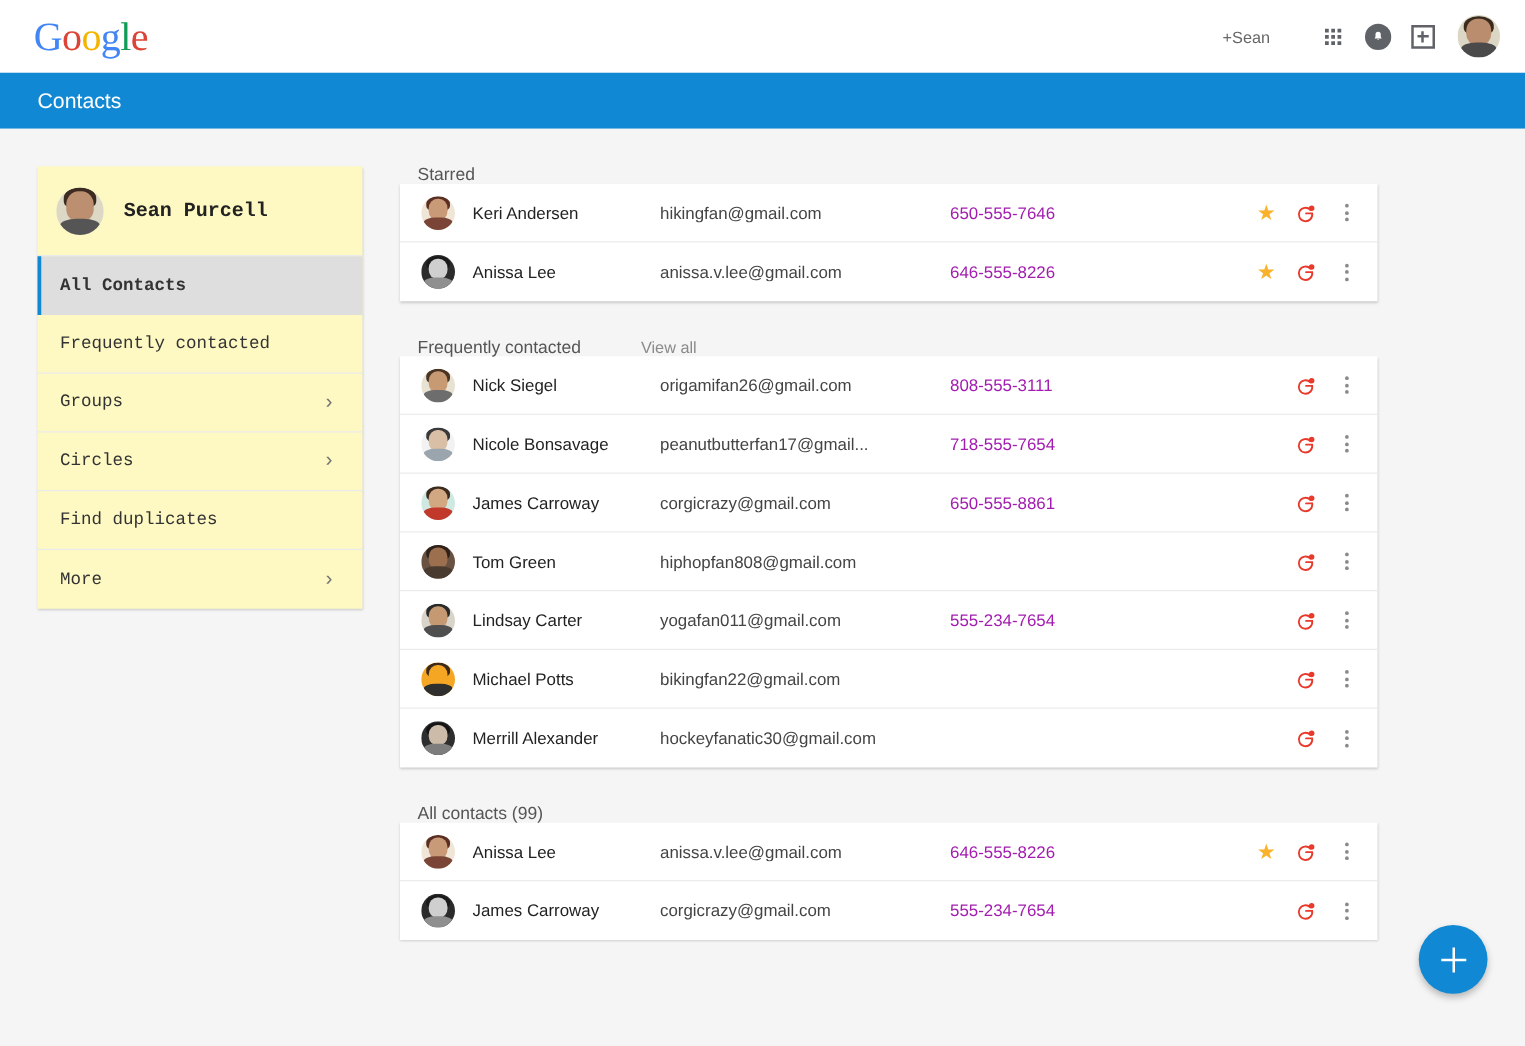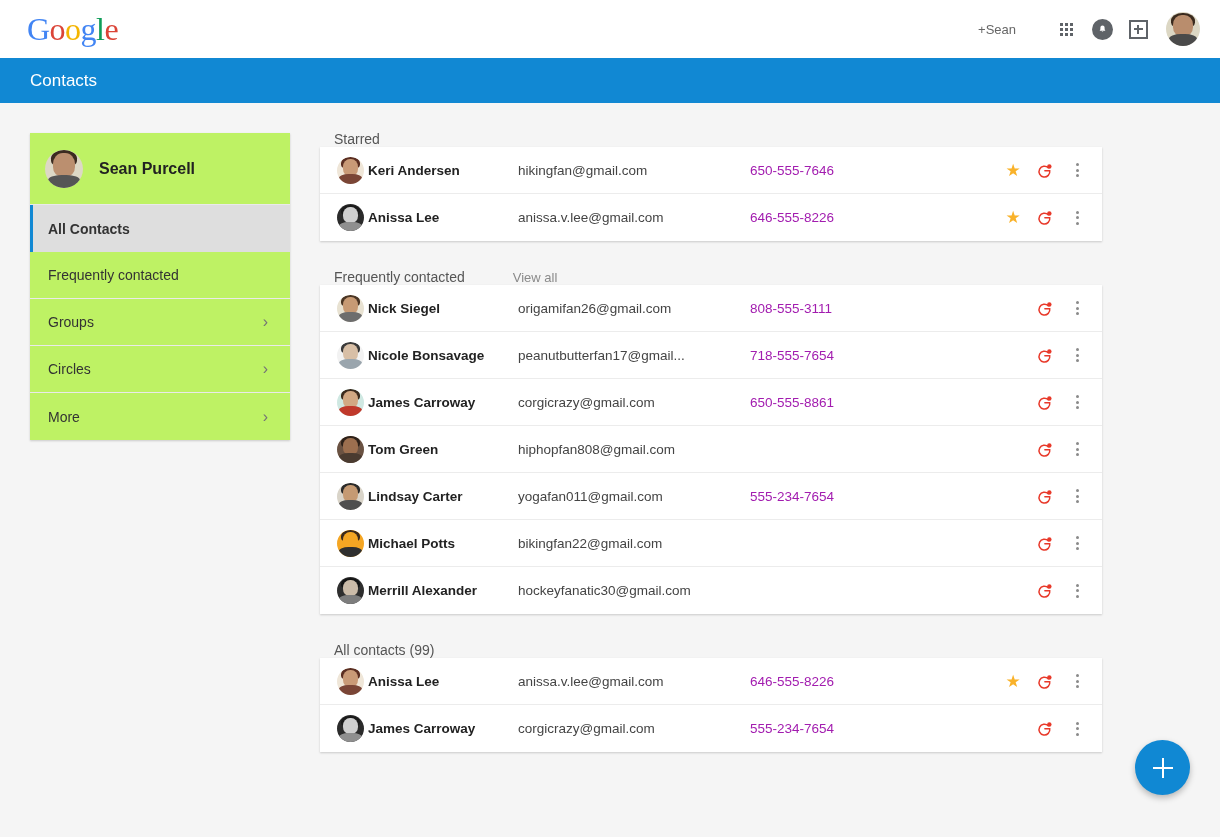--- a/index.html
+++ b/index.html
@@ -123,22 +123,23 @@
     position: relative;
     height: 734px;
     background: #f5f5f5;
   }
 
   
   .sidebar {
     position: absolute;
     left: 30px; top: 30px;
     width: 260px;
-    background: #bef264;
+    background: #fef9c3;
     box-shadow: 0 1px 2px rgba(0,0,0,0.18);
+    font-family: Liberation Mono, monospace;
   }
   .profile-card {
     height: 72px;
     display: flex; align-items: center;
     padding-left: 15px;
     border-bottom: 1px solid #eaeaea;
   }
   .profile-avatar {
     width: 38px; height: 38px; border-radius: 50%;
     overflow: hidden; flex: none;
@@ -213,23 +214,23 @@
     position: relative;
   }
   .row:last-child { border-bottom: none; }
   .row-avatar {
     width: 27px; height: 27px; border-radius: 50%;
     margin-left: 17px;
     overflow: hidden; flex: none;
   }
   .row-name {
     width: 150px;
-    margin-left: 4px;
+    margin-left: 14px;
     font-size: 13.5px;
-    font-weight: bold;
+    font-weight: normal;
     color: #222;
     white-space: nowrap;
     overflow: hidden;
   }
   .row-email {
     width: 232px;
     font-size: 13.5px;
     color: #444;
     white-space: nowrap;
     overflow: hidden;
@@ -367,20 +368,23 @@
     </div>
     <div class="nav-item">
       <span>Groups</span>
       <span class="nav-chevron">›</span>
     </div>
     <div class="nav-item">
       <span>Circles</span>
       <span class="nav-chevron">›</span>
     </div>
     <div class="nav-item">
+      <span>Find duplicates</span>
+    </div>
+    <div class="nav-item">
       <span>More</span>
       <span class="nav-chevron">›</span>
     </div>
   </div>
 
   <div class="content" id="content">
       <div class="section">
         <div class="section-head">
           <div class="section-title">Starred</div>
         </div>

